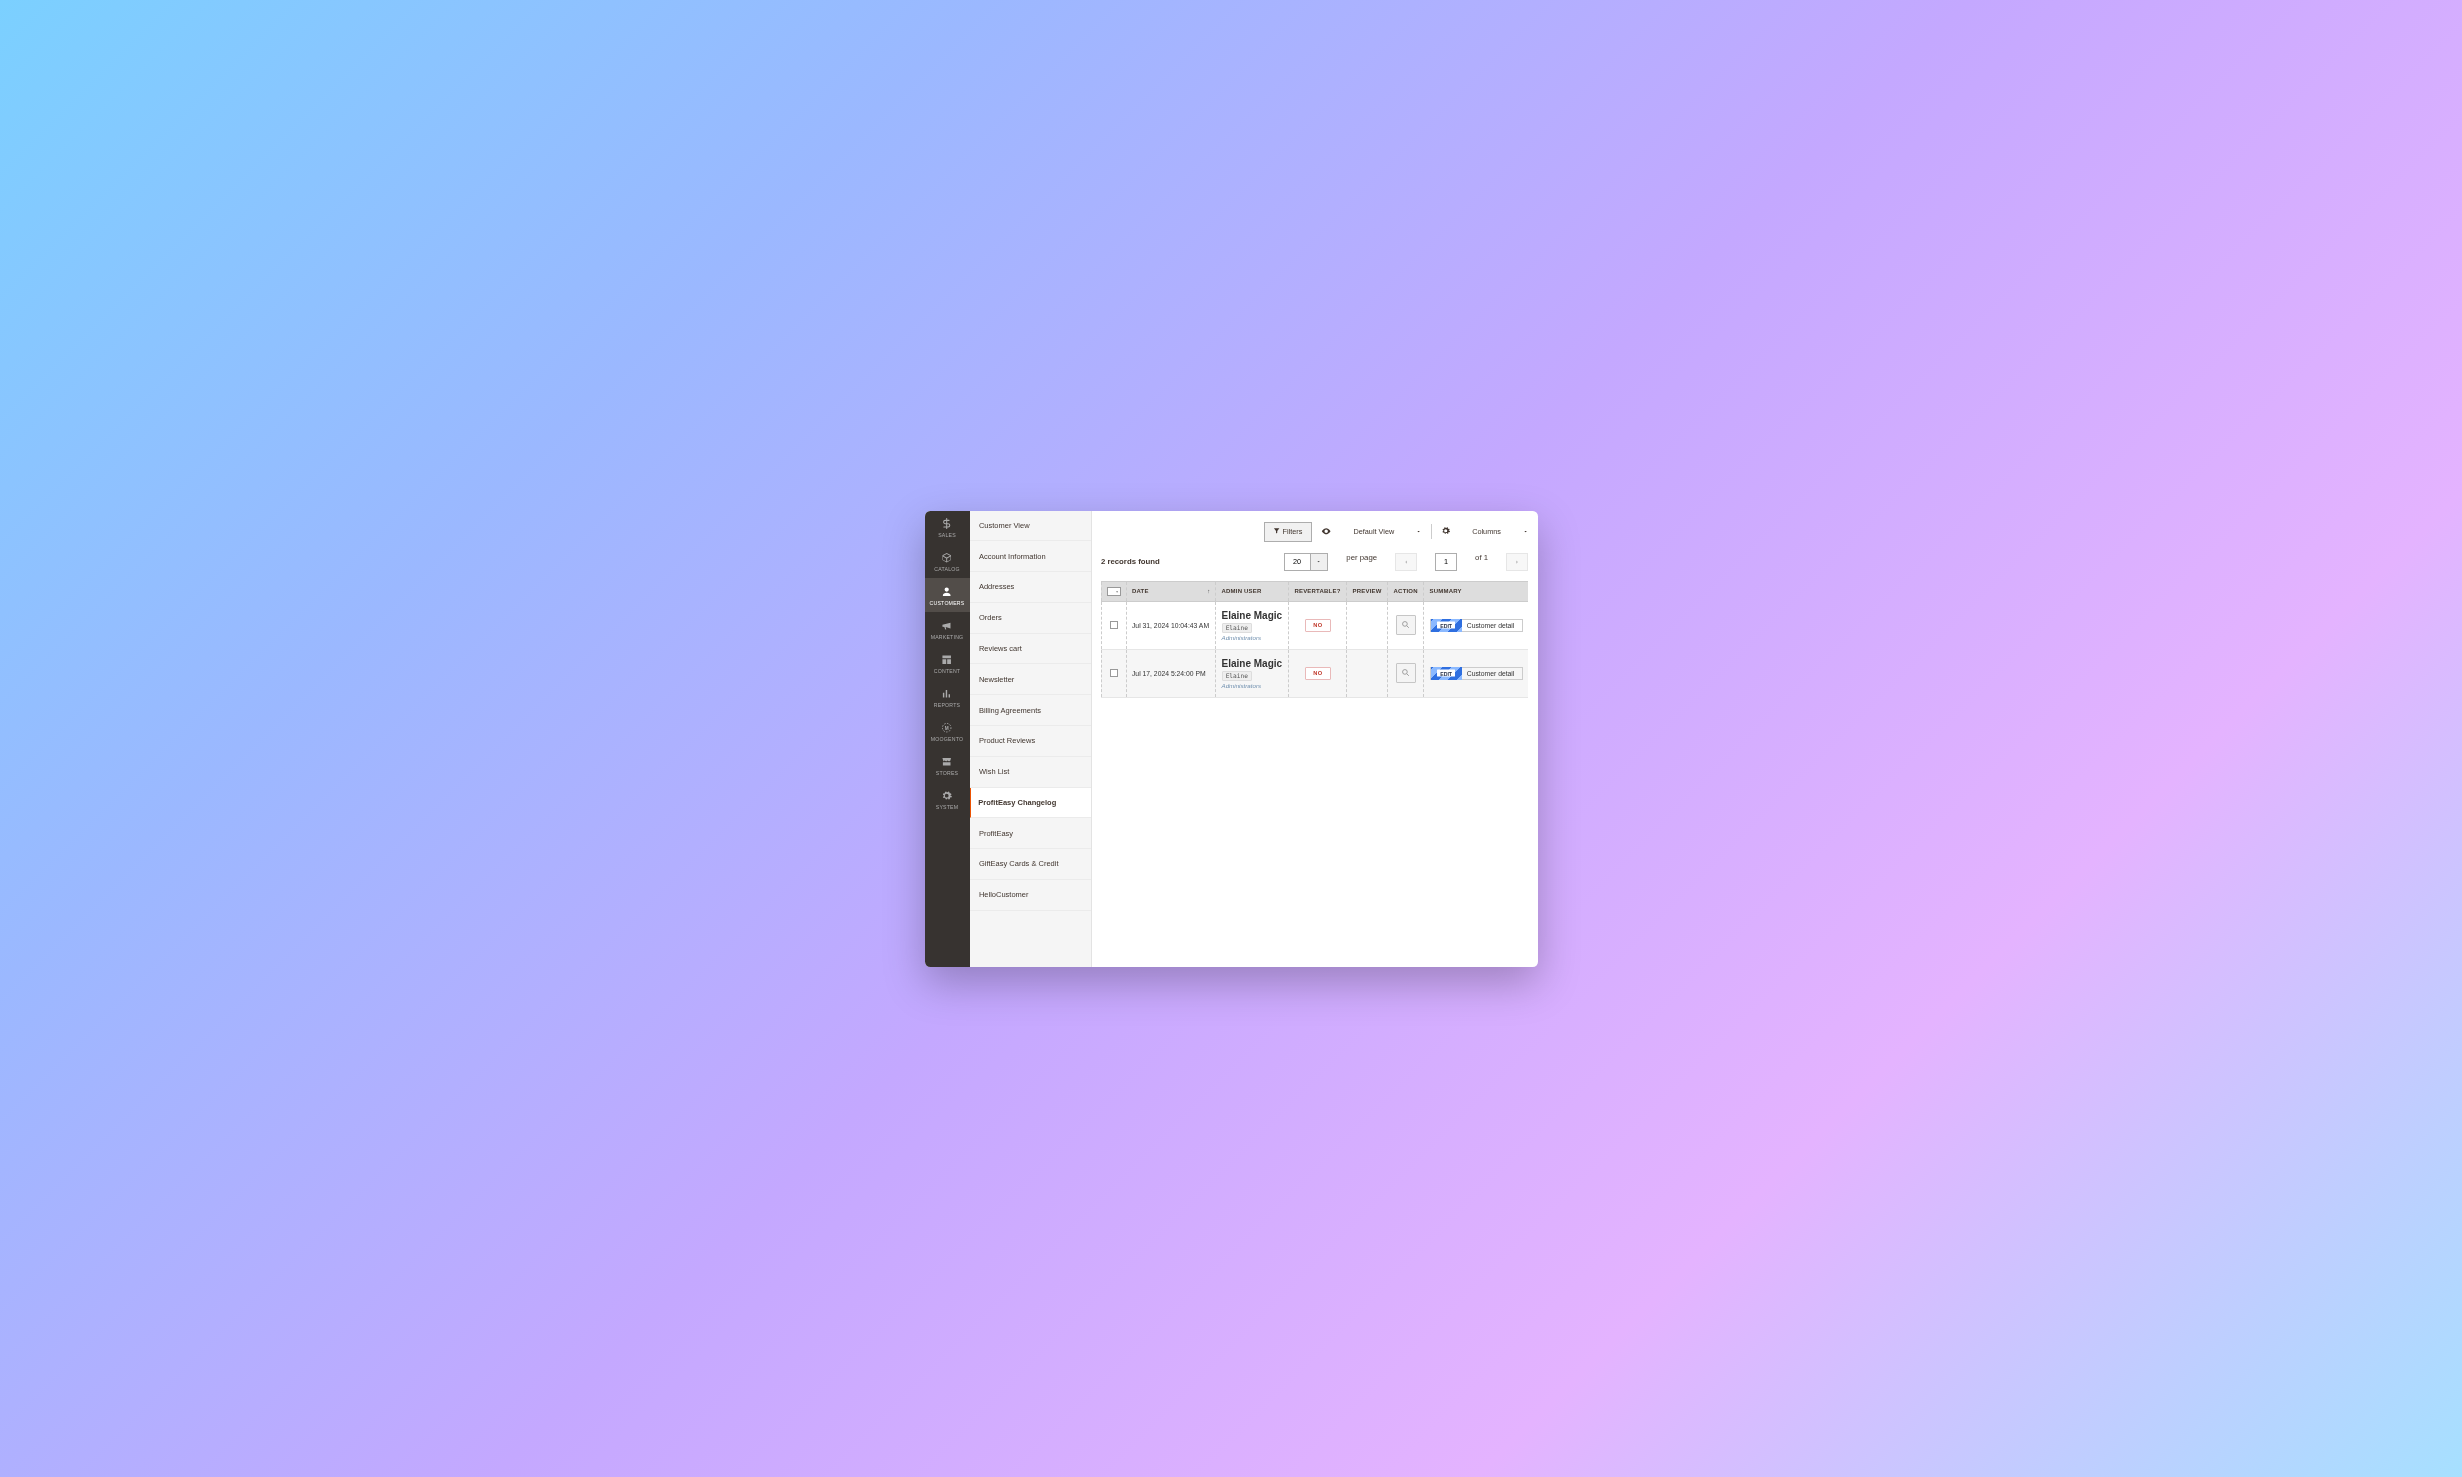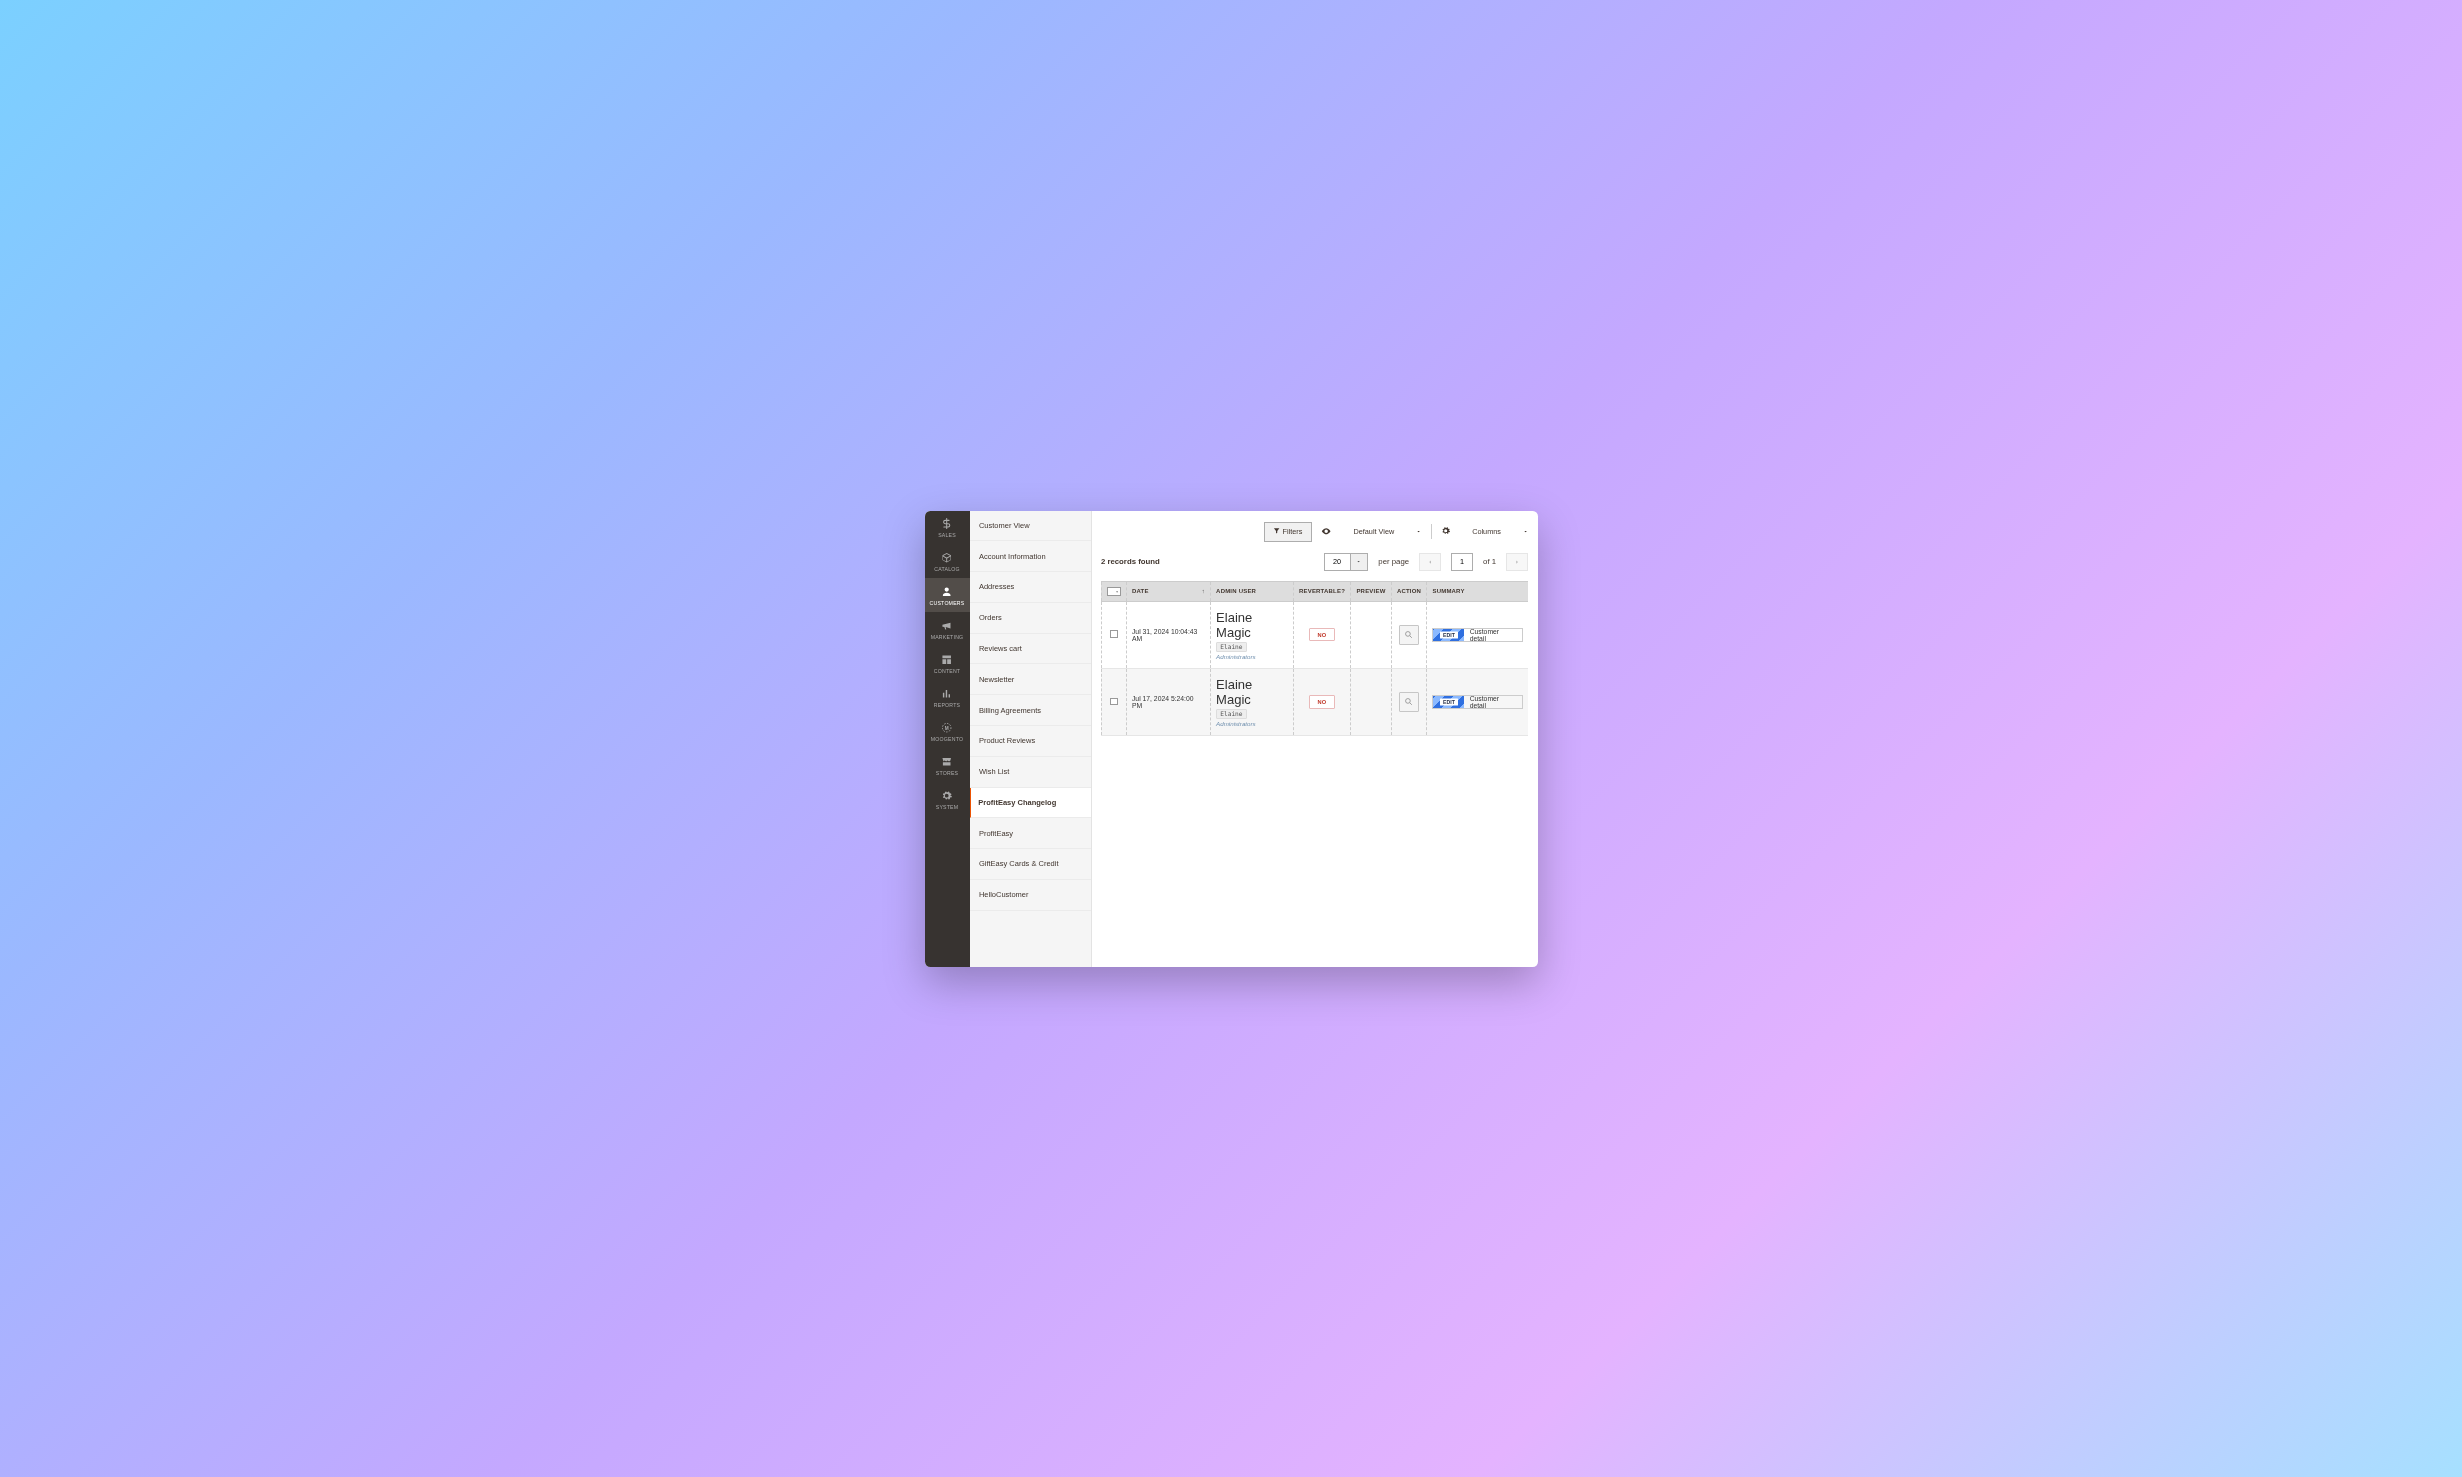--- a/index.html
+++ b/index.html
@@ -118,22 +118,21 @@
     margin-bottom: 10.4px;
   }
   .records-found {
     font-size: 7.8px;
     color: #41362f;
     font-weight: bold;
   }
   .spacer { flex: 1; }
   .pager {
     display: flex;
-    align-items: center;
-    gap: 10px;
+    gap: 18px;
     font-size: 7.8px;
     color: #41362f;
   }
   .pagesize {
     display: flex;
   }
   .pagesize input {
     width: 27px;
     height: 17.7px;
     border: 0.5px solid #adadad;
@@ -210,21 +209,21 @@
   }
   .row-check {
     width: 7.8px;
     height: 7.8px;
     border: 0.5px solid #999;
     display: inline-block;
     background: #fff;
     cursor: pointer;
   }
 
-  .admin-user-name { font-size: 13px; color: #333; }
+  .admin-user-name { font-size: 10px; color: #333; font-weight: bold; }
   .admin-login {
     display: inline-block;
     background: #eee;
     border: 0.5px solid #ddd;
     border-radius: 1px;
     padding: 0.5px 3.1px;
     font-family: ui-monospace, Menlo, monospace;
     font-size: 6.2px;
     color: #555;
     margin-top: 1.6px;

